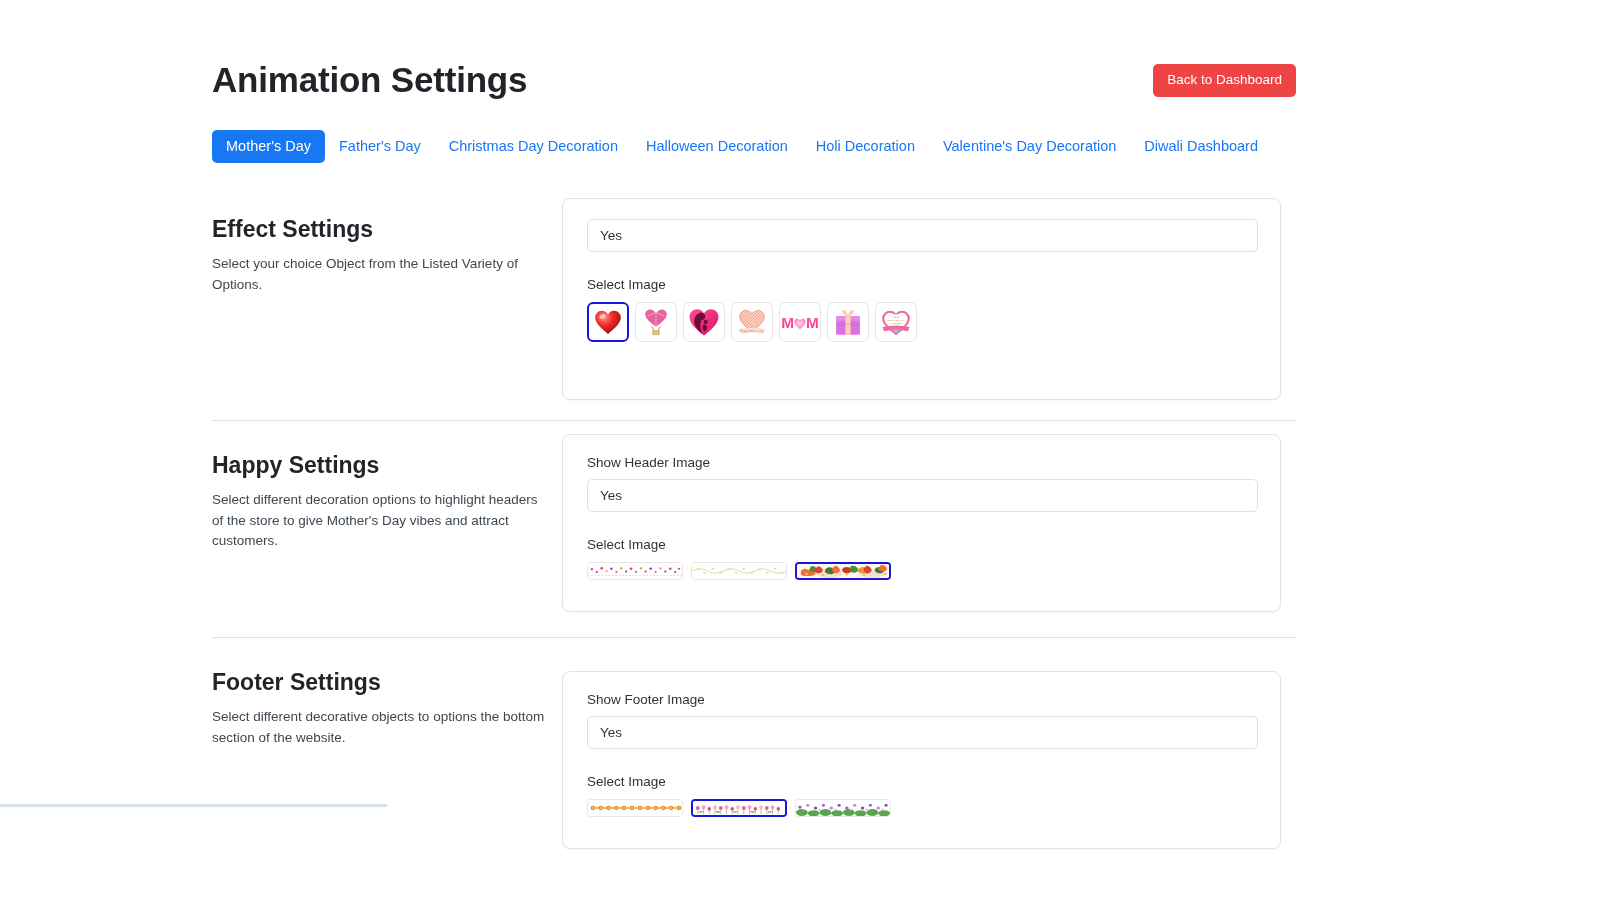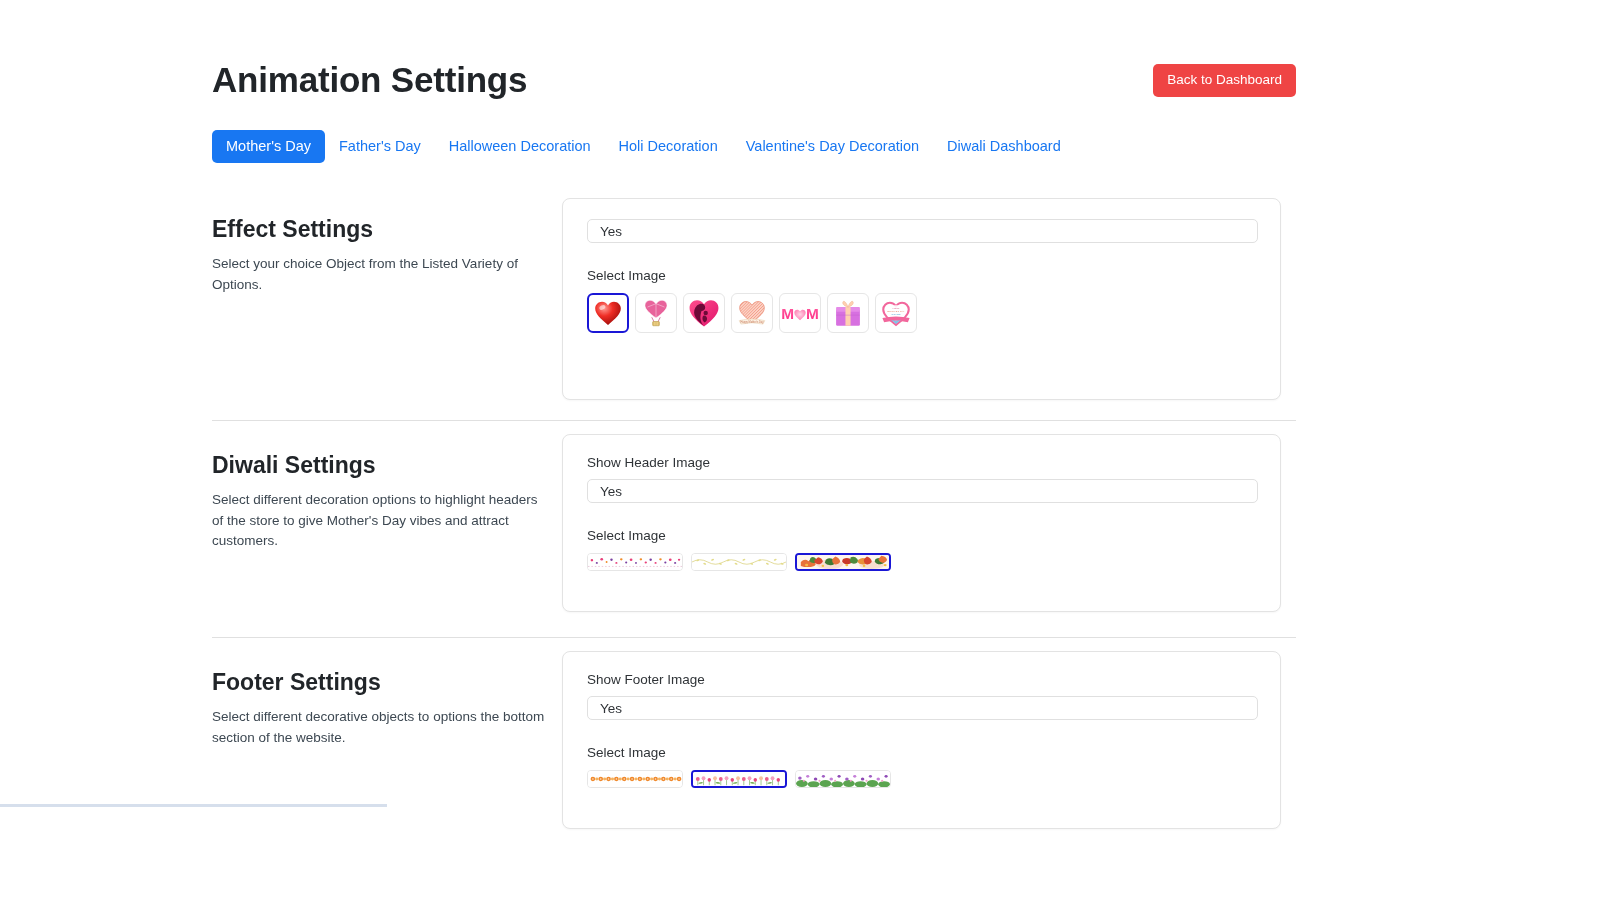--- a/index.html
+++ b/index.html
@@ -110,21 +110,21 @@
     padding: 20px 24px 24px 24px;
   }
   .field-label {
     font-size: 13.5px;
     color: #2f3337;
     margin-bottom: 8px;
     line-height: 1.2;
   }
   .text-input {
     width: 671px;
-    height: 24px;
+    height: 33px;
     border: 1px solid #e0e0e0;
     border-radius: 5px;
     background: #ffffff;
     font-size: 13.5px;
     font-family: "Liberation Sans", sans-serif;
     color: #2f3337;
     padding: 0 12px;
     outline: none;
   }
   .sub-label {
@@ -192,20 +192,21 @@
   <div class="content">
     <div class="page-header">
       <h1 class="page-title">Animation Settings</h1>
       <button class="dashboard-btn">Back to Dashboard</button>
     </div>
   </div>
 
   <div class="tabs" id="tab-bar">
       <div class="tab active">Mother's Day</div>
       <div class="tab">Father's Day</div>
+      <div class="tab">Christmas Day Decoration</div>
       <div class="tab">Halloween Decoration</div>
       <div class="tab">Holi Decoration</div>
       <div class="tab">Valentine's Day Decoration</div>
       <div class="tab">Diwali Dashboard</div>
     </div>
 
   <div class="section" style="top:198px;">
     <div class="section-left">
       <h2 class="section-title">Effect Settings</h2>
       <p class="section-desc">Select your choice Object from the Listed Variety of Options.</p>
@@ -317,21 +318,21 @@
             </span>
           </div>
         </div>
     </div>
   </div>
 
   <div class="divider" style="top:420px;"></div>
 
   <div class="section" style="top:434px;">
     <div class="section-left">
-      <h2 class="section-title">Diwali Settings</h2>
+      <h2 class="section-title">Happy Settings</h2>
       <p class="section-desc">Select different decoration options to highlight headers of the store to give Mother's Day vibes and attract customers.</p>
     </div>
     <div class="card" style="height:178px;">
       <div class="field-label">Show Header Image</div>
       <input class="text-input" type="text" readonly="" value="Yes" style="">
       <div class="sub-label">Select Image</div>
       <div class="thumb-row" id="header-thumbs">
           <div class="thumb wide">
             <span class="banner">
               <svg viewBox="0 0 96 18" preserveAspectRatio="none">
@@ -414,21 +415,21 @@
     </div>
   </div>
 
   <div class="divider" style="top:637px;"></div>
 
   <div class="section" style="top:651px;">
     <div class="section-left">
       <h2 class="section-title">Footer Settings</h2>
       <p class="section-desc">Select different decorative objects to options the bottom section of the website.</p>
     </div>
-    <div class="card" style="height:178px;">
+    <div class="card" style="height:178px;margin-top:20px;">
       <div class="field-label">Show Footer Image</div>
       <input class="text-input" type="text" readonly="" value="Yes" style="">
       <div class="sub-label">Select Image</div>
       <div class="thumb-row" id="footer-thumbs">
           <div class="thumb wide">
             <span class="banner">
               <svg viewBox="0 0 96 18" preserveAspectRatio="none">
                 <rect width="96" height="18" fill="#fff"></rect>
                 <g>
     <g fill="#f0882a">

